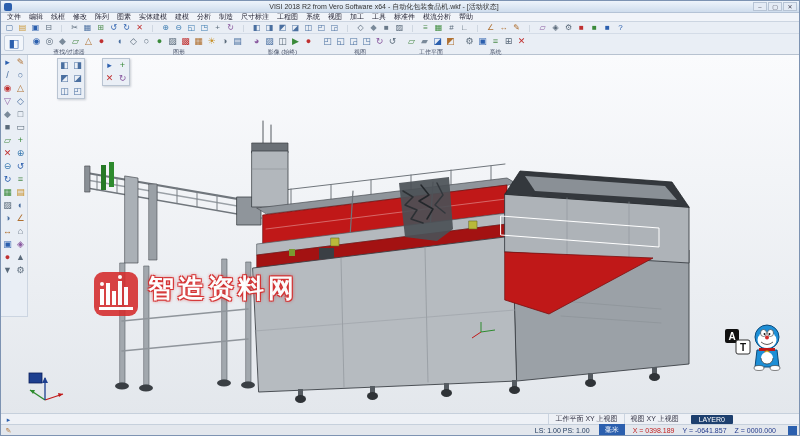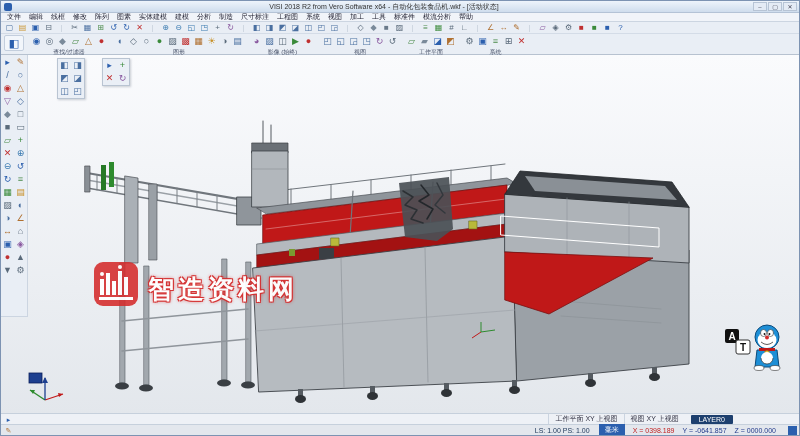--- a/index.html
+++ b/index.html
@@ -36,21 +36,21 @@
   
   .viewport-bg{position:absolute;left:0;top:54px;width:800px;height:360px;background:linear-gradient(#fafbfd,#e3e7ec);z-index:1}
   #scene{position:absolute;left:0;top:0;width:800px;height:436px;z-index:5}
 
   .palette{position:absolute;display:flex;flex-wrap:wrap;background:#eaeff6;border:1px solid #b9c4d2;box-shadow:1px 1px 2px rgba(60,70,90,.25);z-index:20}
   .palette .icon{width:13px;height:13px;font-size:9px}
   .p1{left:56px;top:57px;width:28px}
   .p2{left:101px;top:57px;width:28px}
 
   
-  .watermark{position:absolute;left:92px;top:260px;display:flex;align-items:flex-end;gap:9px;opacity:.95;z-index:10;pointer-events:none}
+  .watermark{position:absolute;left:92px;top:270px;display:flex;align-items:flex-start;gap:9px;opacity:.95;z-index:10;pointer-events:none}
   .wm-text{font-size:26px;font-weight:bold;letter-spacing:4px;color:#fff;white-space:nowrap;
     text-shadow:-1px -1px 0 var(--wm-red),1px -1px 0 var(--wm-red),-1px 1px 0 var(--wm-red),1px 1px 0 var(--wm-red),0 0 4px var(--wm-red)}
   .sticker{position:absolute;left:722px;top:322px;z-index:10}
 
   
   .status1{position:absolute;left:0;bottom:11px;width:100%;height:11px;background:#eef1f6;border-top:1px solid #c6d0dc;display:flex;align-items:center;font-size:7px;z-index:30;padding:0 2px}
   .status2{position:absolute;left:0;bottom:0;width:100%;height:11px;background:#e3e7ed;border-top:1px solid #c6d0dc;display:flex;align-items:center;font-size:7px;z-index:30;padding:0 2px}
   .status1 .icon,.status2 .icon{width:11px;height:9px;font-size:7px}
   .flex1{flex:1}
   .sfield{padding:0 6px;color:#334;border-left:1px solid #cbd4e0;white-space:nowrap}

